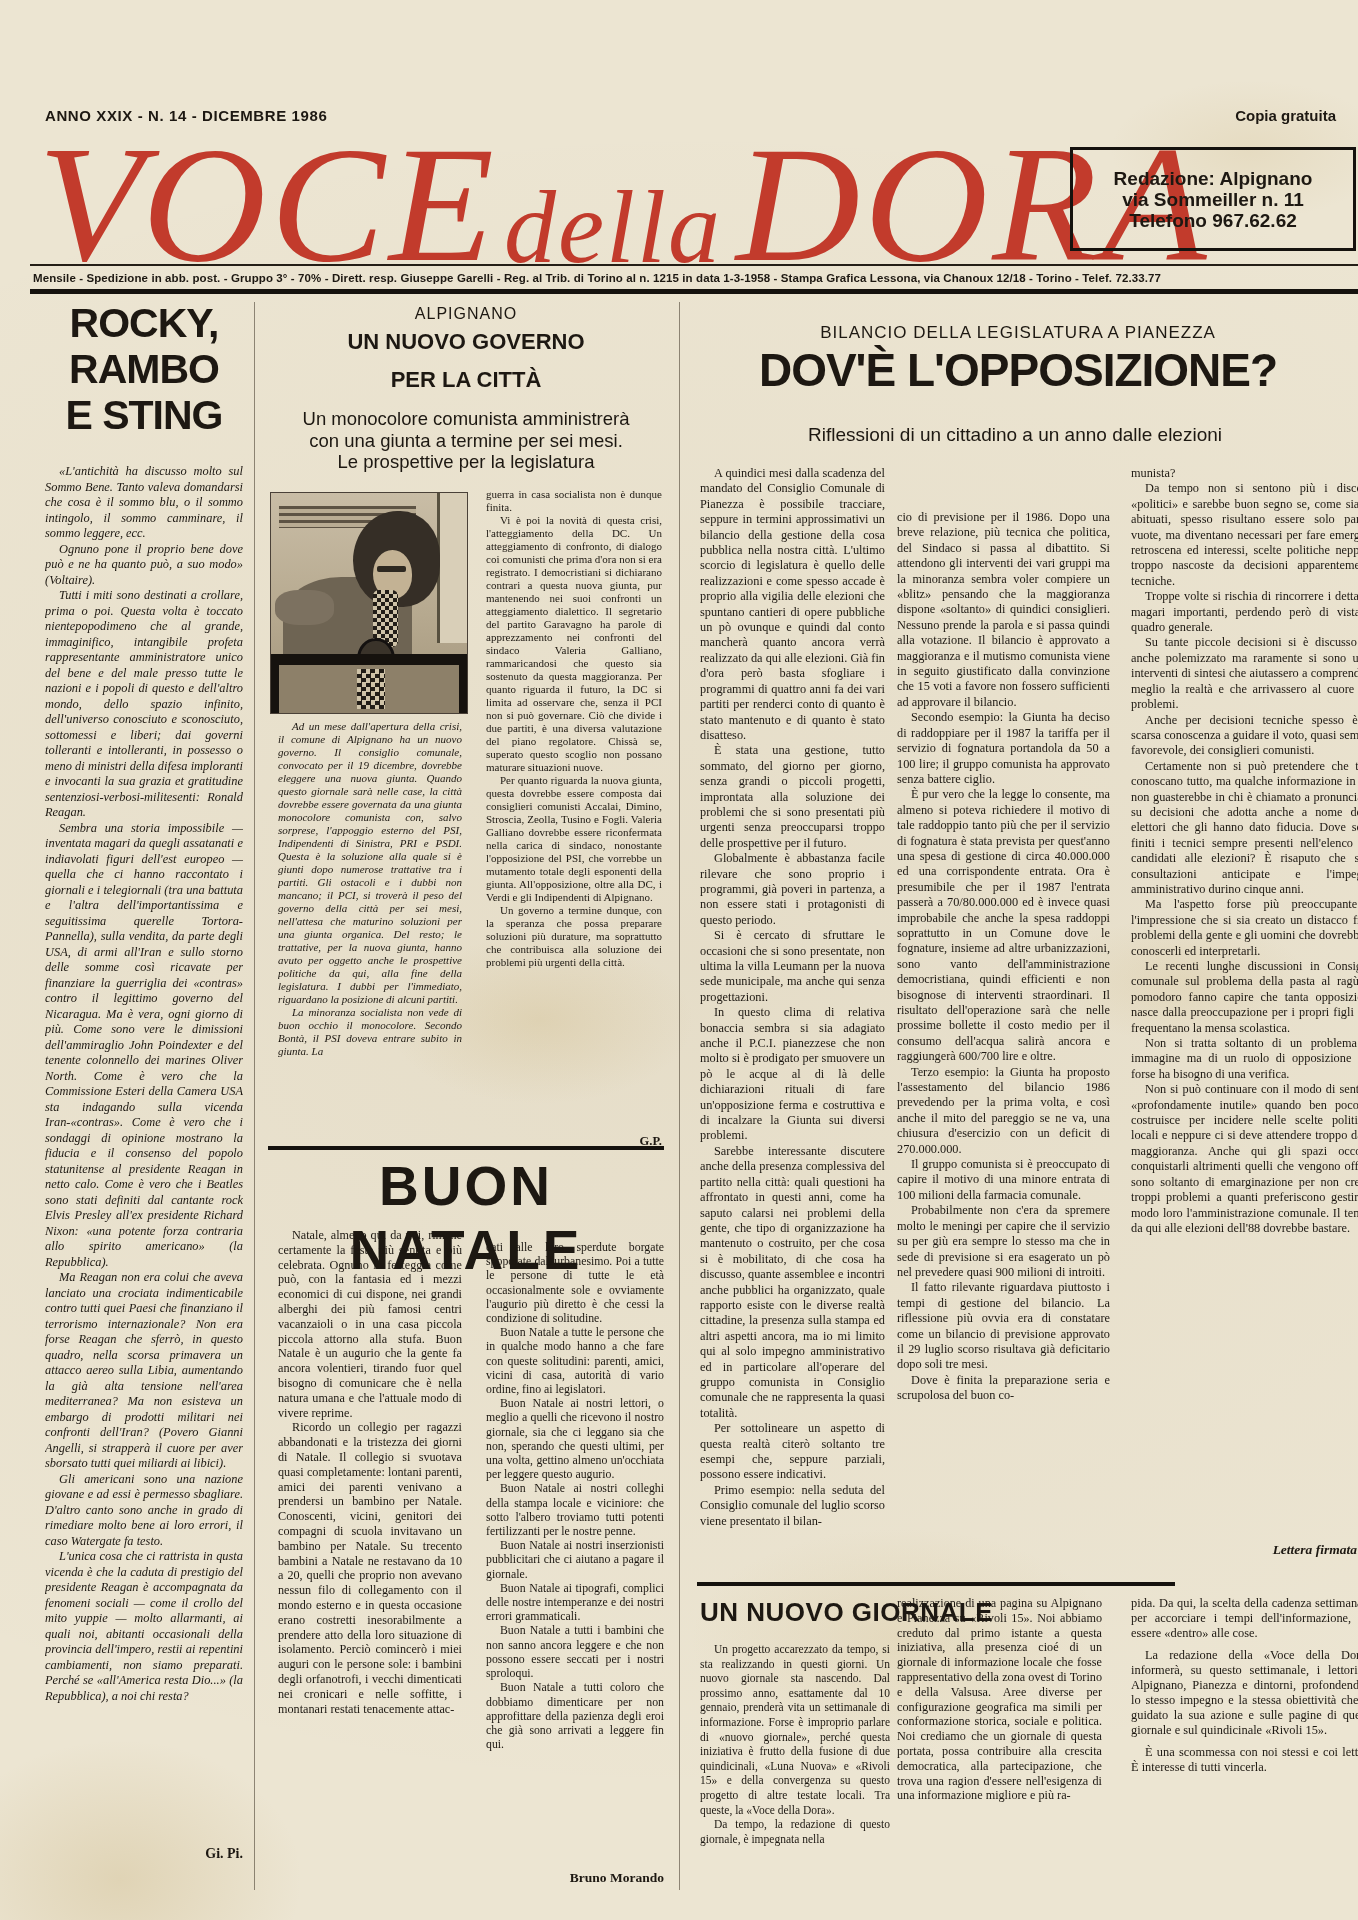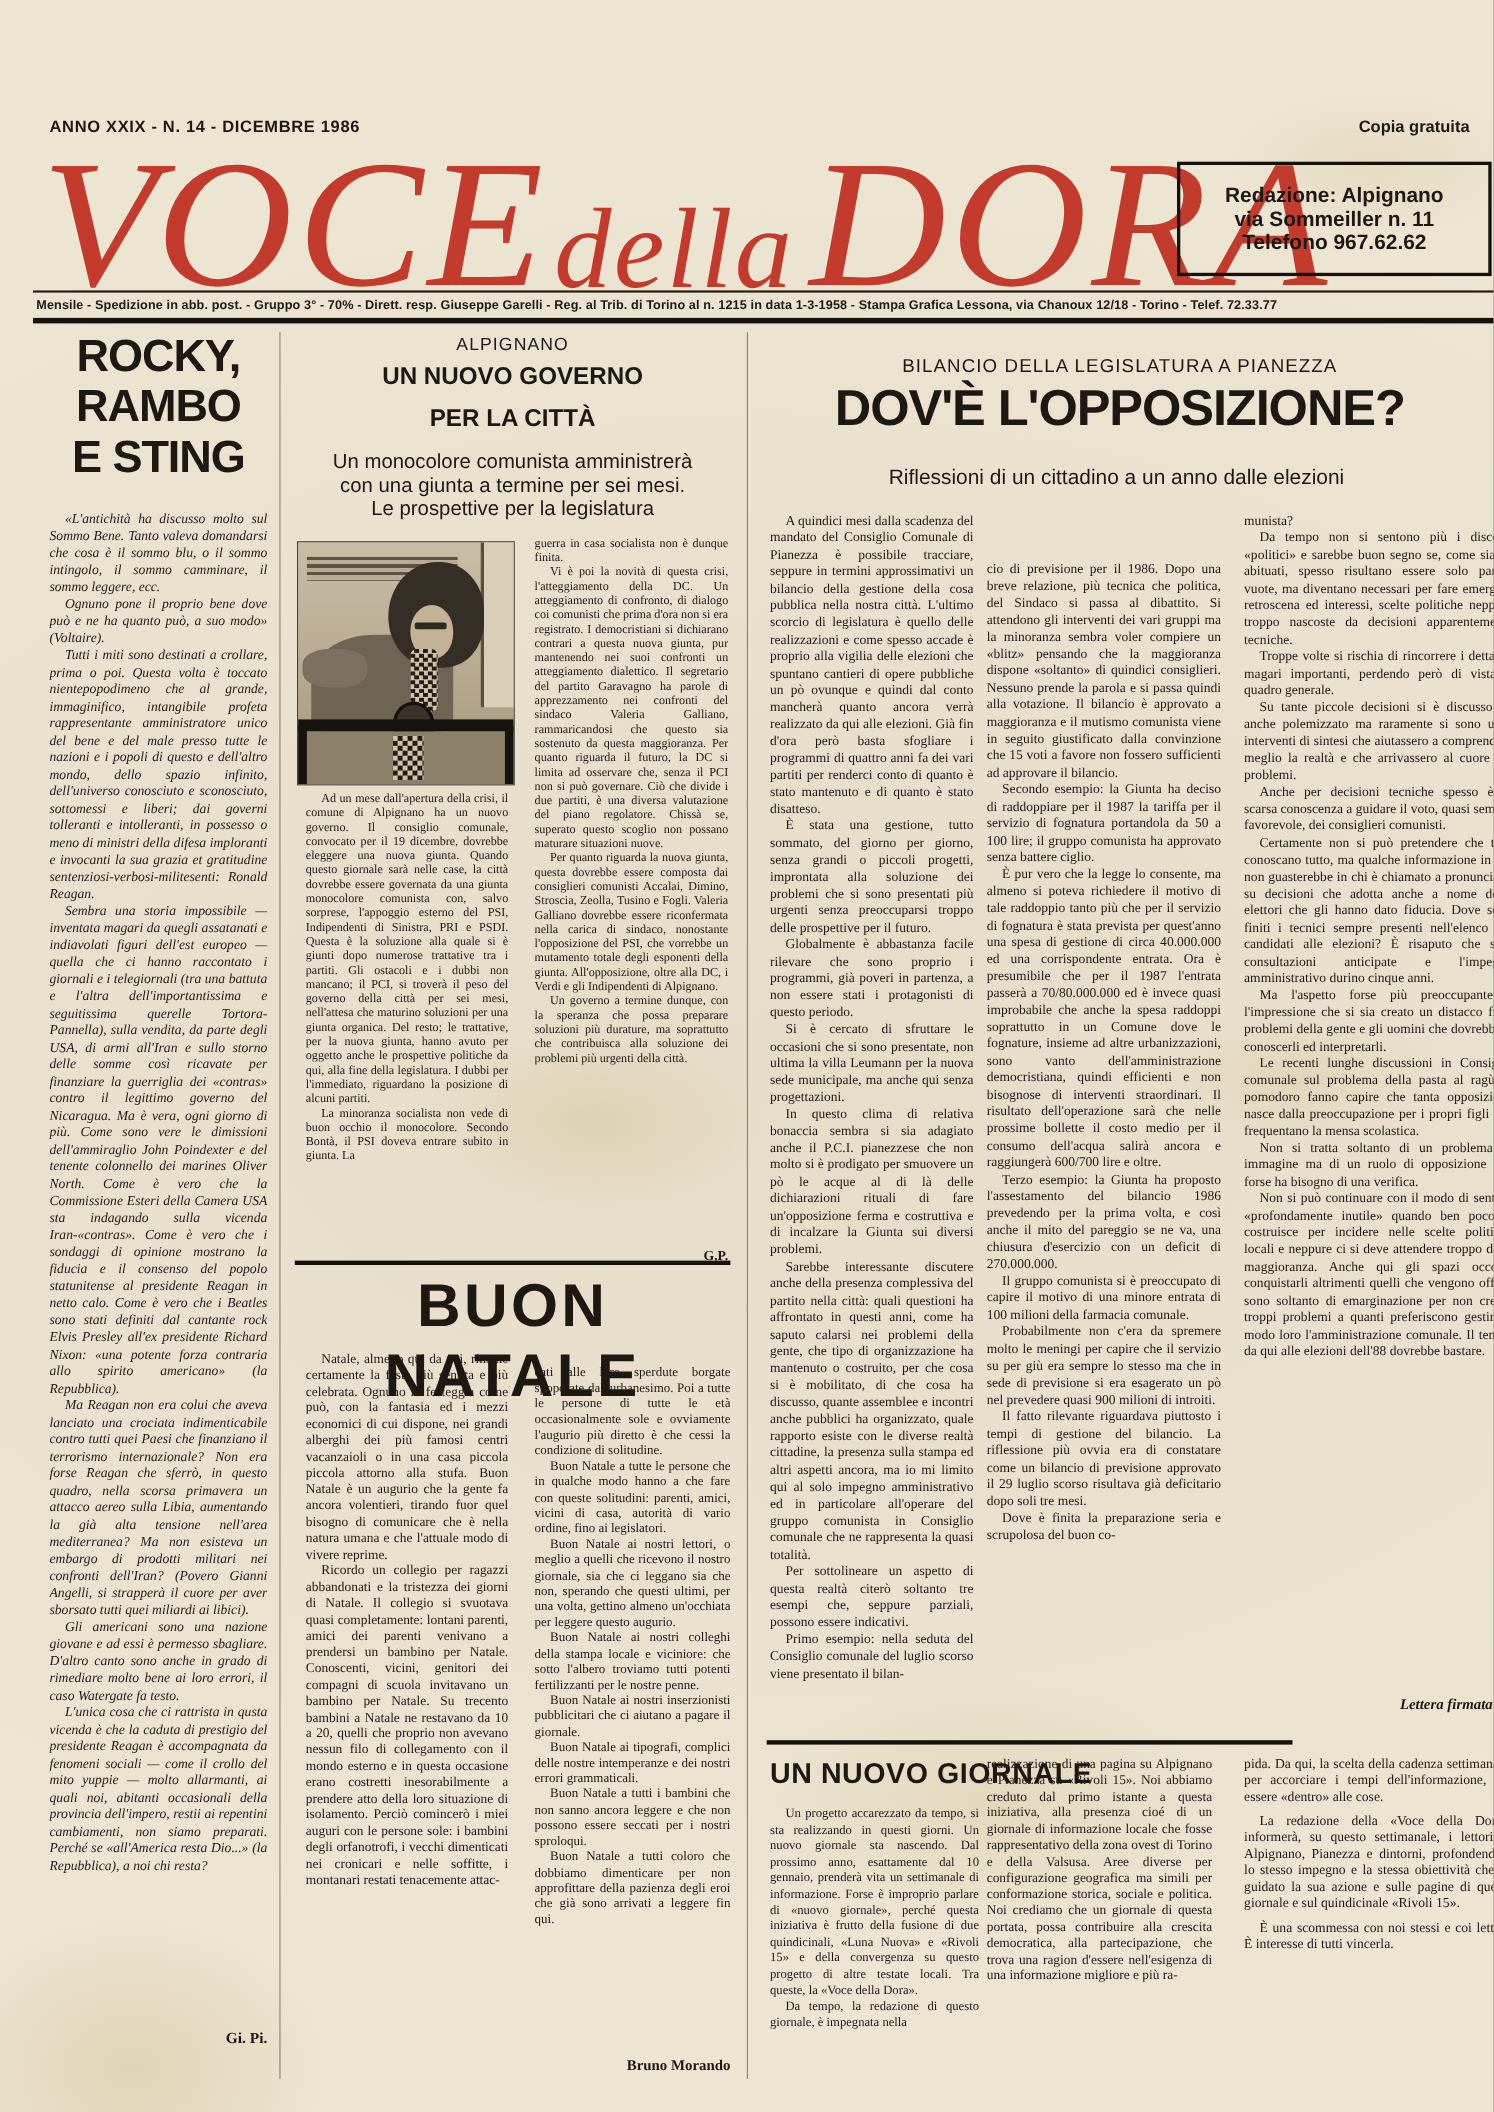--- a/index.html
+++ b/index.html
@@ -43,21 +43,21 @@
   .subtitle p{margin:0;}
   .sig{position:absolute;text-align:right;font-weight:bold;font-size:14px;}
   
   .rocky-title{left:42px;top:300px;width:204px;font-size:41px;line-height:46px;letter-spacing:-1px;}
   .rocky-body{left:45px;top:464px;width:198px;height:1378px;font-size:12.4px;line-height:15.5px;font-style:italic;}
   .rocky-sig{left:45px;top:1846px;width:198px;}
   
   .gov-kicker{left:268px;top:305px;width:396px;font-size:16px;letter-spacing:1px;}
   .gov-title{left:263px;top:323px;width:406px;font-size:22px;line-height:38px;}
   .gov-subtitle{left:263px;top:408px;width:406px;font-size:18.5px;line-height:21.5px;}
-  .gov-colA{left:278px;top:720px;width:184px;height:370px;font-size:11px;line-height:13px;}
+  .gov-colA{left:278px;top:720px;width:184px;height:370px;font-size:11px;line-height:13px;font-style:italic;}
   .gov-colB{left:486px;top:488px;width:176px;height:646px;font-size:11px;line-height:13px;}
   .gov-sig{left:486px;top:1134px;width:176px;font-size:12.5px;}
   
   .photo{position:absolute;left:270px;top:492px;width:196px;height:220px;overflow:hidden;
          background:linear-gradient(180deg,#c9bda6 0%,#b6a98f 55%,#a3957c 100%);border:1px solid #4a4138;}
   .ph-blind{position:absolute;left:4%;top:6%;width:70%;height:10%;
             background:repeating-linear-gradient(180deg,#5d5344 0 3px,#b9ac93 3px 7px);}
   .ph-door{position:absolute;right:0;top:0;width:14%;height:68%;background:#d9cfb8;border-left:3px solid #57503f;}
   .ph-hair{position:absolute;left:42%;top:8%;width:44%;height:44%;background:#352e26;
            border-radius:58% 52% 48% 54%;}

